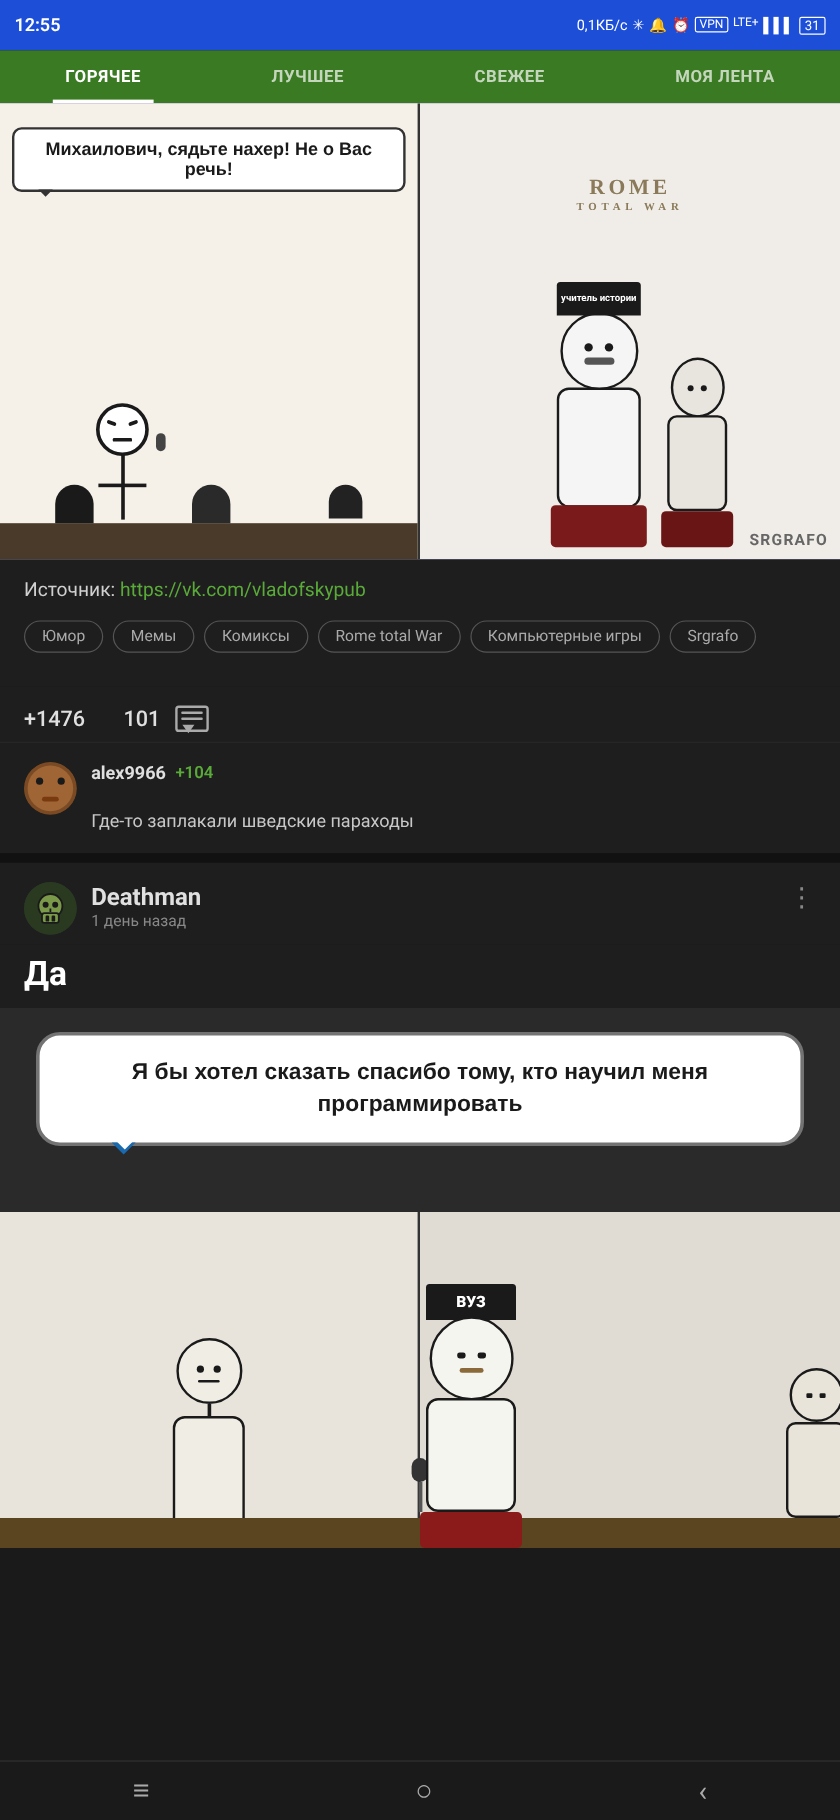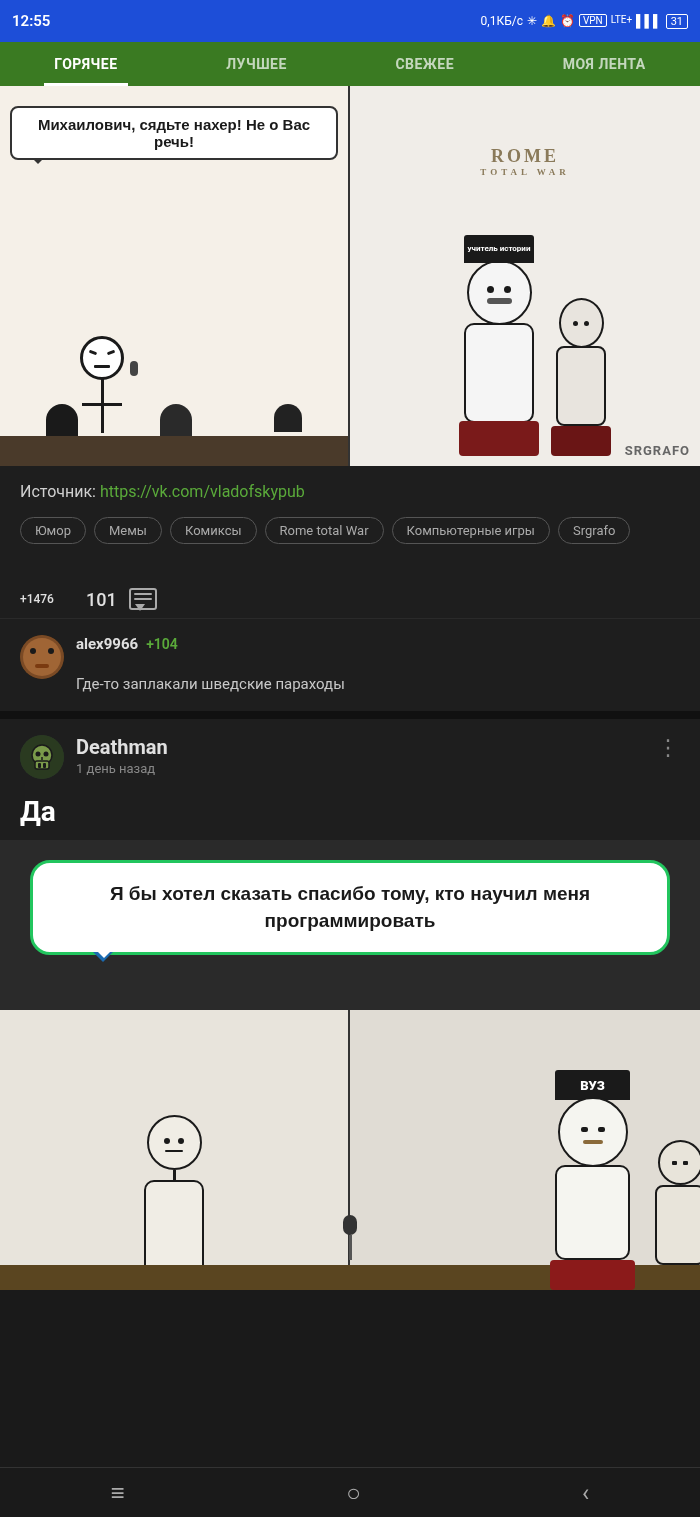--- a/index.html
+++ b/index.html
@@ -174,21 +174,21 @@
     }
 
     .stats-row {
       display: flex;
       align-items: center;
       gap: 32px;
       padding: 16px 0 8px 20px;
       background: #1e1e1e;
     }
     .vote-count {
-      font-size: 12px;
+      font-size: 18px;
       font-weight: 500;
       color: #e0e0e0;
     }
     .comments-count {
       font-size: 18px;
       font-weight: 500;
       color: #e0e0e0;
       display: flex;
       align-items: center;
       gap: 8px;
@@ -295,21 +295,21 @@
       position: relative;
       overflow: hidden;
     }
 
     .comic2-speech-bubble {
       position: absolute;
       top: 20px;
       left: 30px;
       right: 30px;
       background: white;
-      border: 3px solid #22c55e;
+      border: 3px solid #737373;
       border-radius: 20px;
       padding: 18px 20px;
       font-size: 19px;
       font-weight: 700;
       color: #1a1a1a;
       text-align: center;
       font-family: Arial, sans-serif;
       line-height: 1.4;
     }
     .comic2-speech-bubble::after {
@@ -595,21 +595,21 @@
         <div style="width:100%;height:25px;background:#5a4520;position:absolute;bottom:0;left:0;"></div>
       </div>
 
       <div style="position:absolute;bottom:30px;left:50%;transform:translateX(-50%);display:flex;flex-direction:column;align-items:center;">
         <div style="width:14px;height:20px;background:#333;border-radius:7px;"></div>
         <div style="width:3px;height:25px;background:#555;"></div>
       </div>
     </div>
 
     <div class="comic2-right-panel">
-      <div style="display:flex;justify-content:flex-end;gap:15px;align-items:flex-end;margin-bottom:0;width:100%;">
+      <div style="display:flex;justify-content:space-between;gap:15px;align-items:flex-end;margin-bottom:0;width:100%;">
 
         <div style="display:flex;flex-direction:column;align-items:center;position:relative;">
 
           <div style="width:75px;height:30px;background:#1a1a1a;border-radius:3px 3px 0 0;display:flex;align-items:center;justify-content:center;">
             <span style="color:#fff;font-size:13px;font-weight:900;">ВУЗ</span>
           </div>
 
           <div style="width:70px;height:70px;border-radius:50%;background:#f5f5f0;border:2px solid #1a1a1a;display:flex;align-items:center;justify-content:center;flex-direction:column;margin-top:-3px;">
             <div style="display:flex;gap:10px;margin-top:6px;">
               <div style="width:7px;height:5px;background:#1a1a1a;border-radius:2px;"></div>

